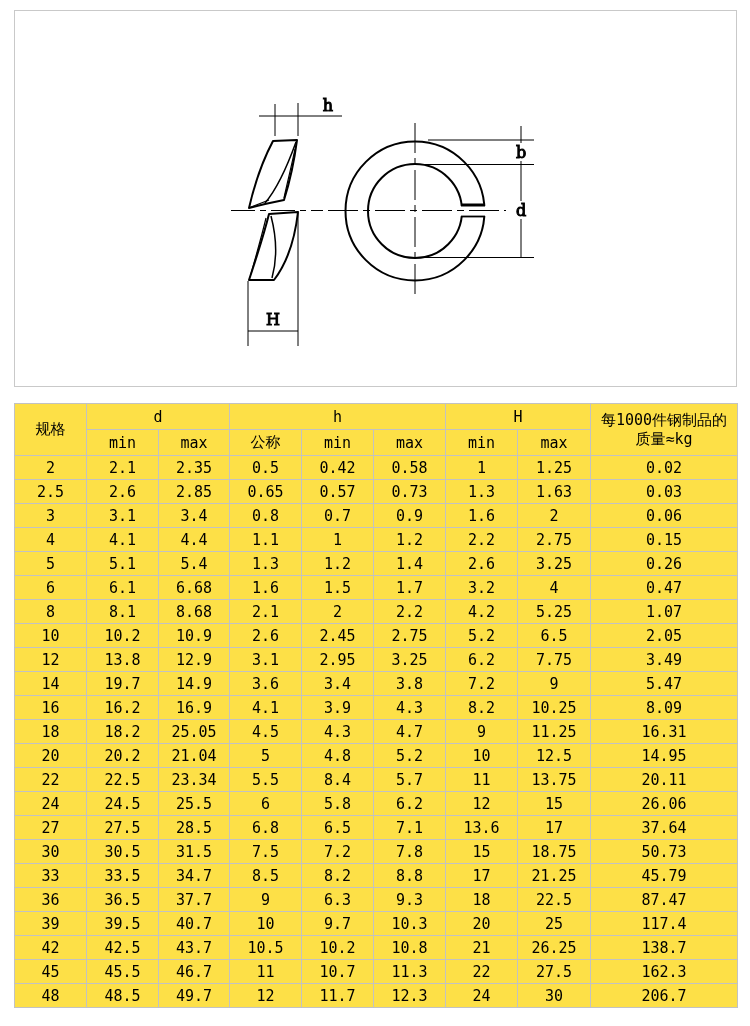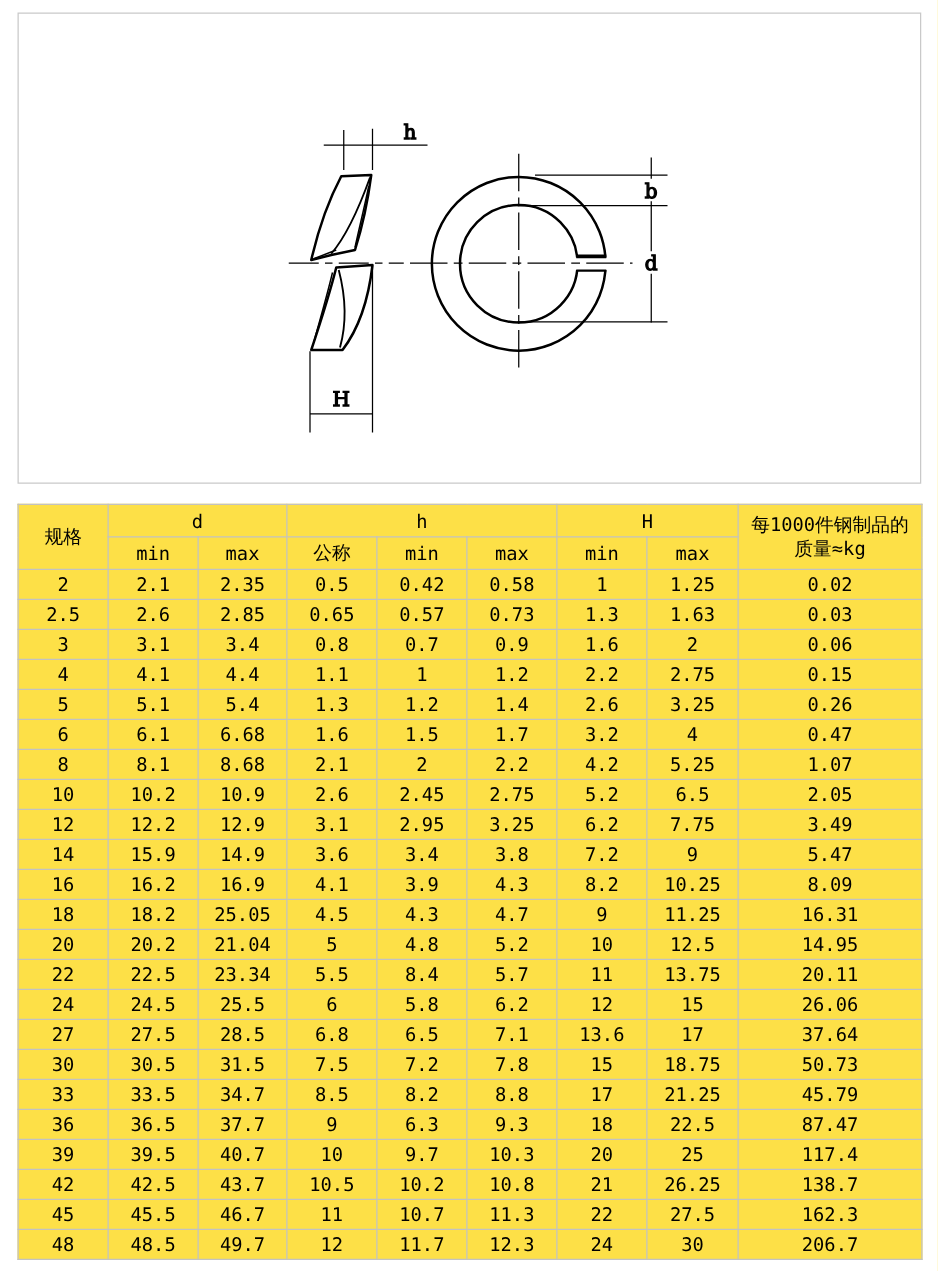--- a/index.html
+++ b/index.html
@@ -199,32 +199,32 @@
           <td>10.9</td>
           <td>2.6</td>
           <td>2.45</td>
           <td>2.75</td>
           <td>5.2</td>
           <td>6.5</td>
           <td>2.05</td>
         </tr>
         <tr>
           <td>12</td>
-          <td>12.2</td>
+          <td>13.8</td>
           <td>12.9</td>
           <td>3.1</td>
           <td>2.95</td>
           <td>3.25</td>
           <td>6.2</td>
           <td>7.75</td>
           <td>3.49</td>
         </tr>
         <tr>
           <td>14</td>
-          <td>15.9</td>
+          <td>19.7</td>
           <td>14.9</td>
           <td>3.6</td>
           <td>3.4</td>
           <td>3.8</td>
           <td>7.2</td>
           <td>9</td>
           <td>5.47</td>
         </tr>
         <tr>
           <td>16</td>

